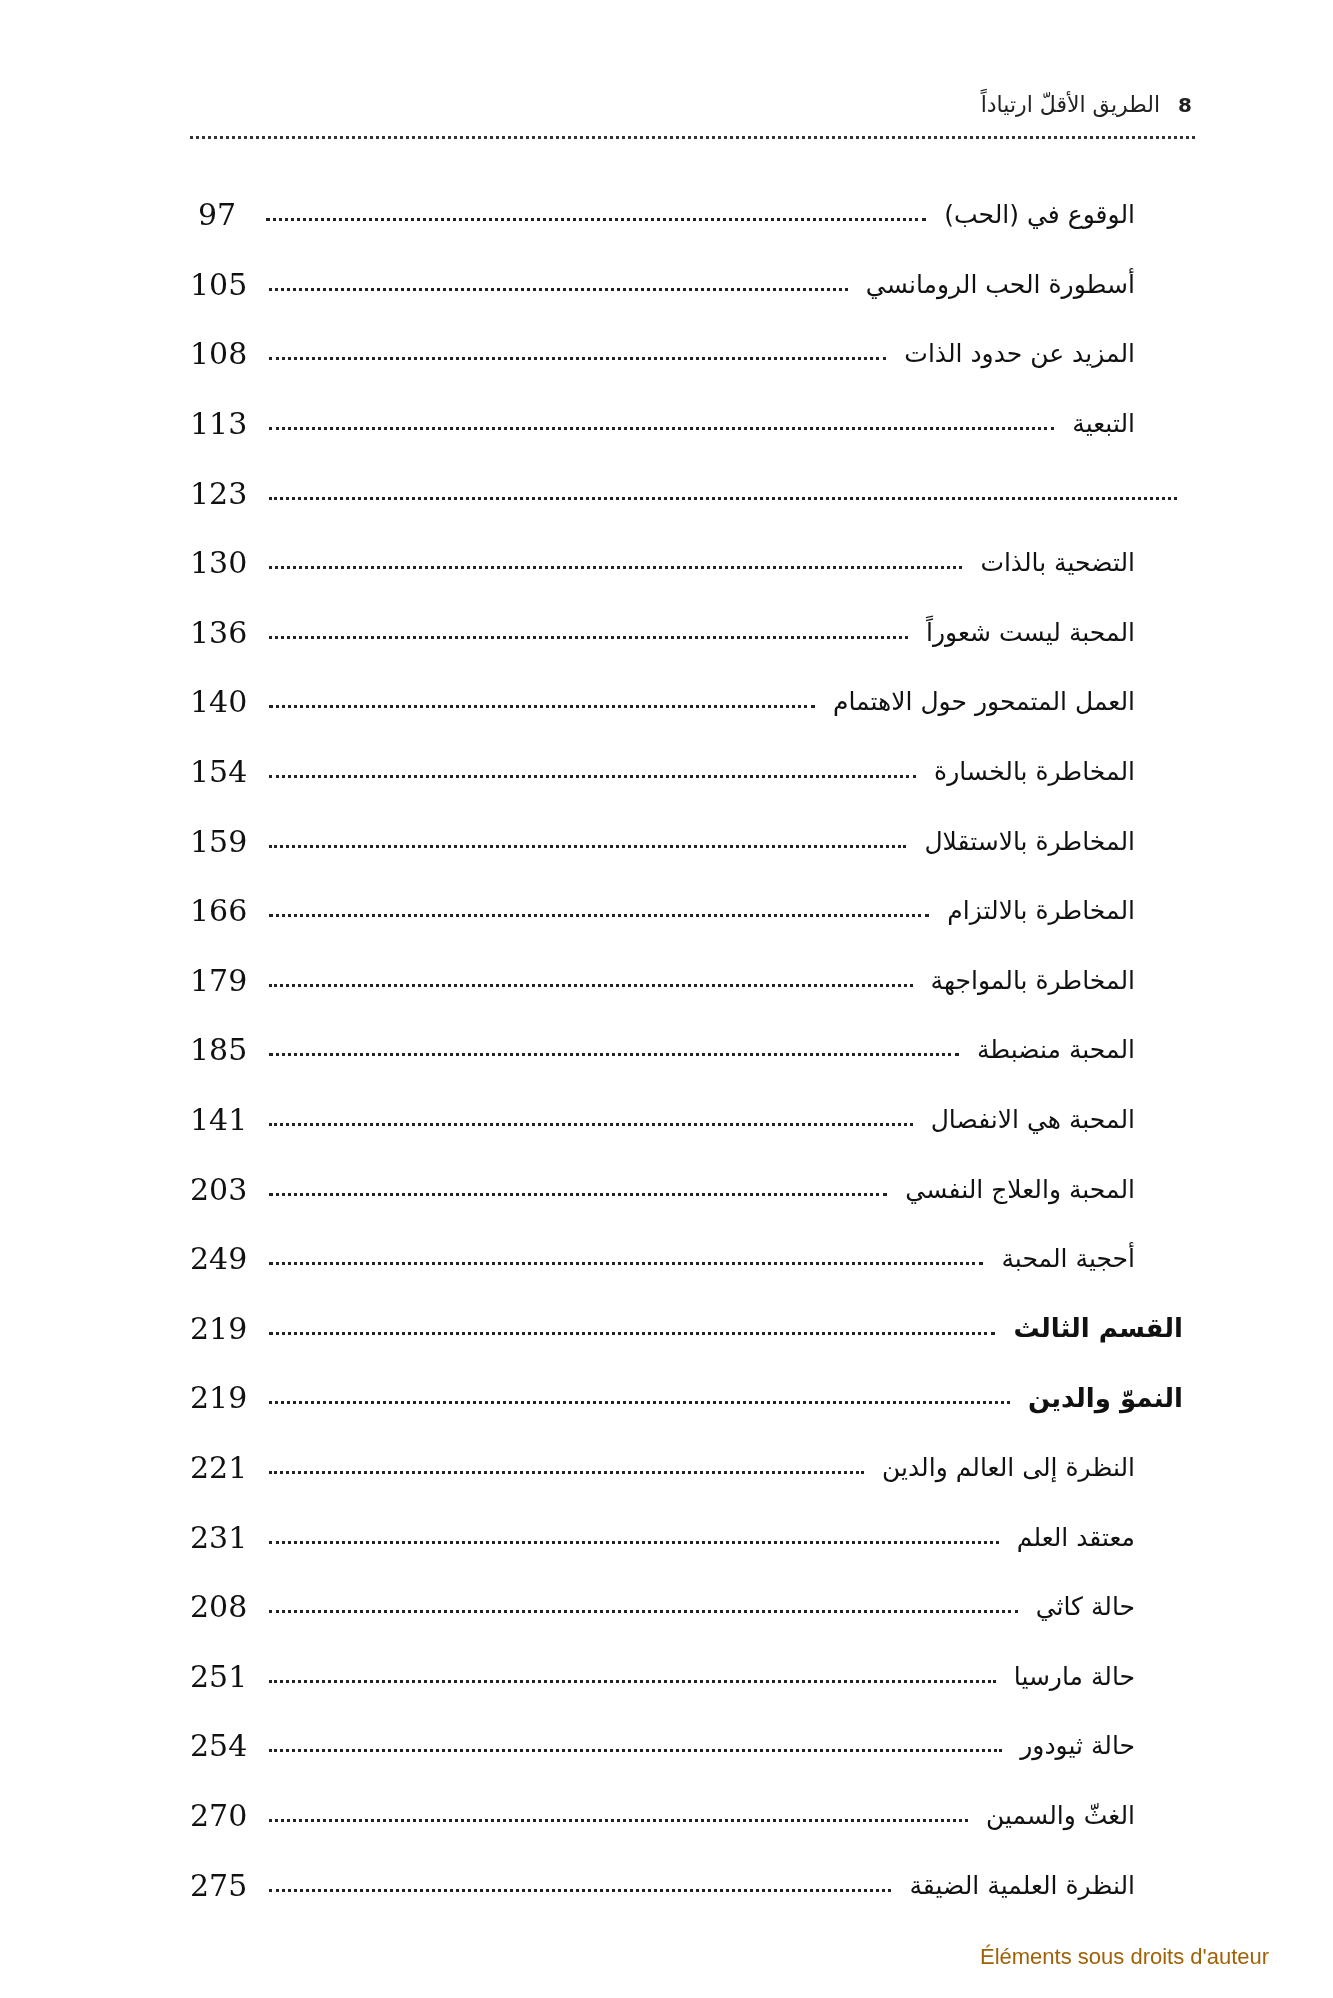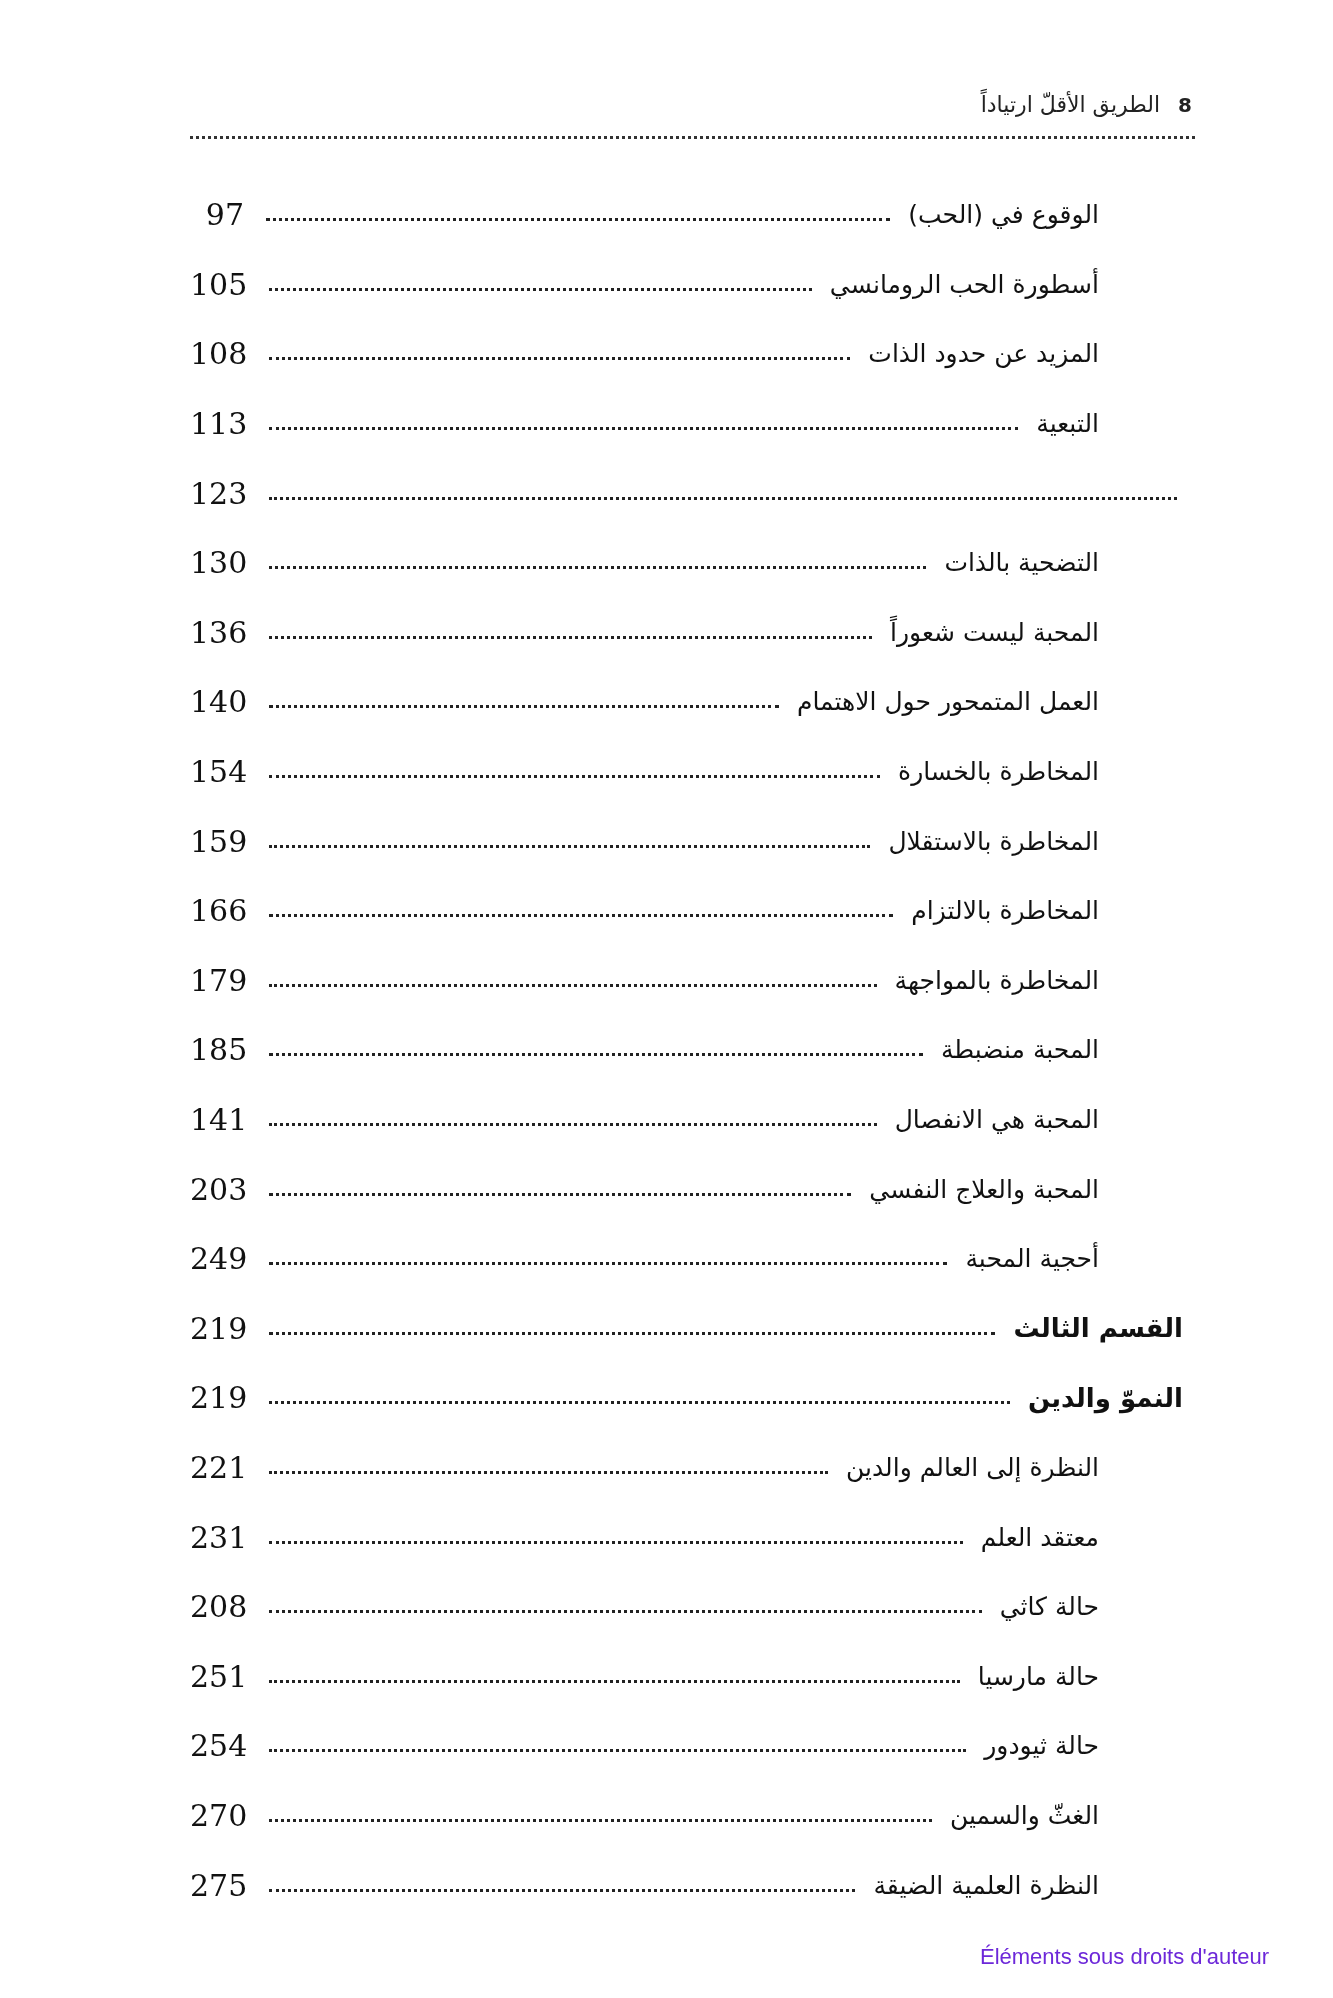--- a/index.html
+++ b/index.html
@@ -61,50 +61,50 @@
     align-items: center;
     direction: rtl;
   }
   .toc-title {
     white-space: nowrap;
     font-size: 25px;
     color: #111;
     flex: 0 0 auto;
   }
   .toc-row.sub .toc-title {
-    margin-right: 96px;
+    margin-right: 60px;
   }
   .toc-row.section .toc-title {
     margin-right: 12px;
     font-weight: bold;
     font-size: 26px;
   }
   .leader {
     flex: 1 1 auto;
     height: 0;
     border-top: 3px dotted #222;
     margin: 10px 18px 0 22px;
     align-self: center;
   }
   .toc-page {
     flex: 0 0 auto;
     font-family: "DejaVu Serif", serif;
     font-size: 30px;
     min-width: 54px;
-    text-align: right;
+    text-align: center;
     direction: ltr;
     color: #111;
   }
   .watermark {
     position: absolute;
     top: 1944px;
     left: 980px;
     font-family: "Liberation Sans", sans-serif;
     font-size: 22px;
-    color: #6d28d9;
+    color: #a16207;
     white-space: nowrap;
   }
 </style>
 </head>
 <body>
 
 <div class="page">
 
   <div class="running-head">
     <span class="page-num">8</span>

